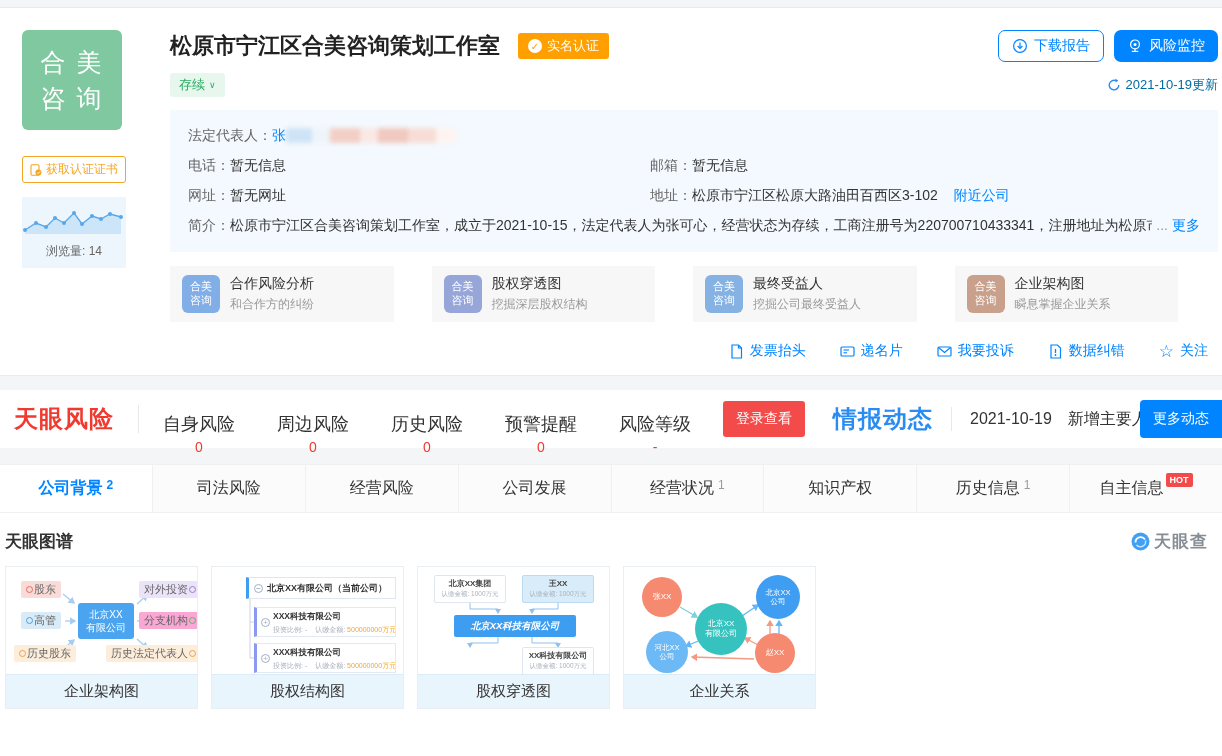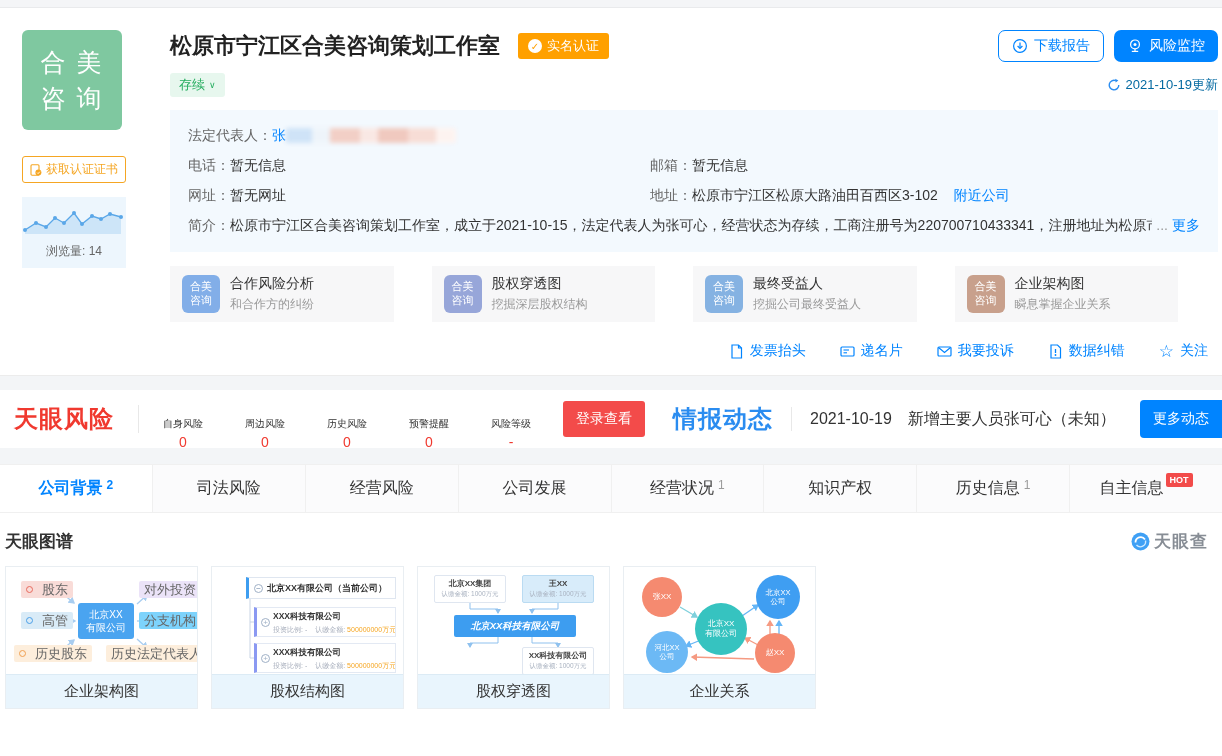--- a/index.html
+++ b/index.html
@@ -87,21 +87,21 @@
   .gray-band { background:#f3f5f7; }
   .band-a { height:14px; }
   .band-b { height:16px; }
 
   
   .risk-row { height:58px; display:flex; align-items:center; padding-left:14px; background:#fff; }
   .risk-logo { font-size:24px; font-weight:bold; color:#f0392f; letter-spacing:1px; flex:none; }
   .vdiv { width:1px; height:28px; background:#e8e8e8; margin:0 24px; flex:none; }
   .stats { display:flex; gap:42px; text-align:center; flex:none; }
   .stat { cursor:pointer; }
-  .stat-label { font-size:10px; color:#333;margin-top:29px; }
+  .stat-label { font-size:18px; color:#333;margin-top:29px; }
   .stat-value { font-size:14px; color:#f0392f; margin-top:3px; }
   .login-btn { margin-left:32px; background:#f34b4a; color:#fff; font-size:14px; padding:9px 13px; border:none; border-radius:3px; cursor:pointer; flex:none; }
   .intel-logo { font-size:24px; font-weight:bold; color:#2a8cf0; letter-spacing:1px; margin-left:28px; flex:none; }
   .intel-div { width:1px; height:24px; background:#e8e8e8; margin:0 18px; flex:none; }
   .intel-date { font-size:16px; color:#333; margin-right:16px; flex:none; }
   .intel-event { font-size:16px; color:#333; white-space:nowrap; overflow:hidden; }
   .more-btn { margin-left:auto; background:#0084ff; color:#fff; font-size:14px; padding:10px 13px; border:none; border-radius:4px 0 0 4px; cursor:pointer; flex:none; }
 
   
   .tabs-row { display:flex; background:#fbfbfc; border-top:1px solid #f0f0f0; border-bottom:1px solid #f0f0f0; height:49px; }
@@ -118,21 +118,21 @@
   .graph-title { font-size:17px; font-weight:bold; color:#333; }
   .brand { margin-left:auto; display:inline-flex; align-items:center; gap:4px; }
   .brand-text { font-size:17px; font-weight:bold; color:#878d95; letter-spacing:1px; }
   .gcards { display:flex; gap:13px; }
   .gcard { width:193px; height:143px; border:1px solid #e9eef2; background:#fff; cursor:pointer; flex:none; }
   .gbody { position:relative; height:107px; overflow:hidden; }
   .gfooter { height:34px; background:#e9f5fd; border-top:1px solid #dcebf5; display:flex; align-items:center; justify-content:center; font-size:15px; color:#333; }
   .gsvg { position:absolute; left:0; top:0; }
 
   
-  .chip { position:absolute; height:17px; font-size:13px; color:#666; padding:0 5px; border-radius:2px; display:flex; align-items:center; gap:9px; white-space:nowrap; }
+  .chip { position:absolute; height:17px; font-size:11px; color:#666; padding:0 5px; border-radius:2px; display:flex; align-items:center; gap:1px; white-space:nowrap; }
   .dot { width:7px; height:7px; border-radius:50%; border:1.5px solid currentColor; flex:none; }
   .center-box { position:absolute; left:72px; top:36px; width:56px; height:36px; background:#4aa4f0; border-radius:3px;
     color:#fff; font-size:10px; display:flex; flex-direction:column; align-items:center; justify-content:center; line-height:1.35; }
 
   
   .tree-root { position:absolute; left:34px; top:10px; width:150px; height:22px; background:#fff; border:1px solid #dfe6f0;
     border-left:3px solid #3d9df0; display:flex; align-items:center; gap:4px; padding:0 5px; font-size:9px; font-weight:bold; color:#333; white-space:nowrap; overflow:hidden; }
   .tree-child { position:absolute; left:42px; width:142px; height:30px; background:#fff; border:1px solid #e3e9f3;
     border-left:3px solid #8b99f2; padding:3px 5px 0 16px; font-size:8px; color:#333; white-space:nowrap; overflow:hidden; }
   .tc-name { font-weight:bold; font-size:8.5px; }
@@ -479,21 +479,21 @@
           <span>股东</span>
         </span>
         <span class="chip" style="left:133px;top:14px;background:#ebe3f8;">
           <span>对外投资</span>
           <span class="dot" style="color:#a07ad6;"></span>
         </span>
         <span class="chip" style="left:15px;top:45px;background:#d9ebf7;">
           <span class="dot" style="color:#4a9fe8;"></span>
           <span>高管</span>
         </span>
-        <span class="chip" style="left:133px;top:45px;background:#7dd3fc;">
+        <span class="chip" style="left:133px;top:45px;background:#f9a8d4;">
           <span>分支机构</span>
           <span class="dot" style="color:#5cb85c;"></span>
         </span>
         <span class="chip" style="left:8px;top:78px;background:#fdeedc;">
           <span class="dot" style="color:#f0a050;"></span>
           <span>历史股东</span>
         </span>
         <span class="chip" style="left:100px;top:78px;background:#fdeedc;">
           <span>历史法定代表人</span>
           <span class="dot" style="color:#f0a050;"></span>

